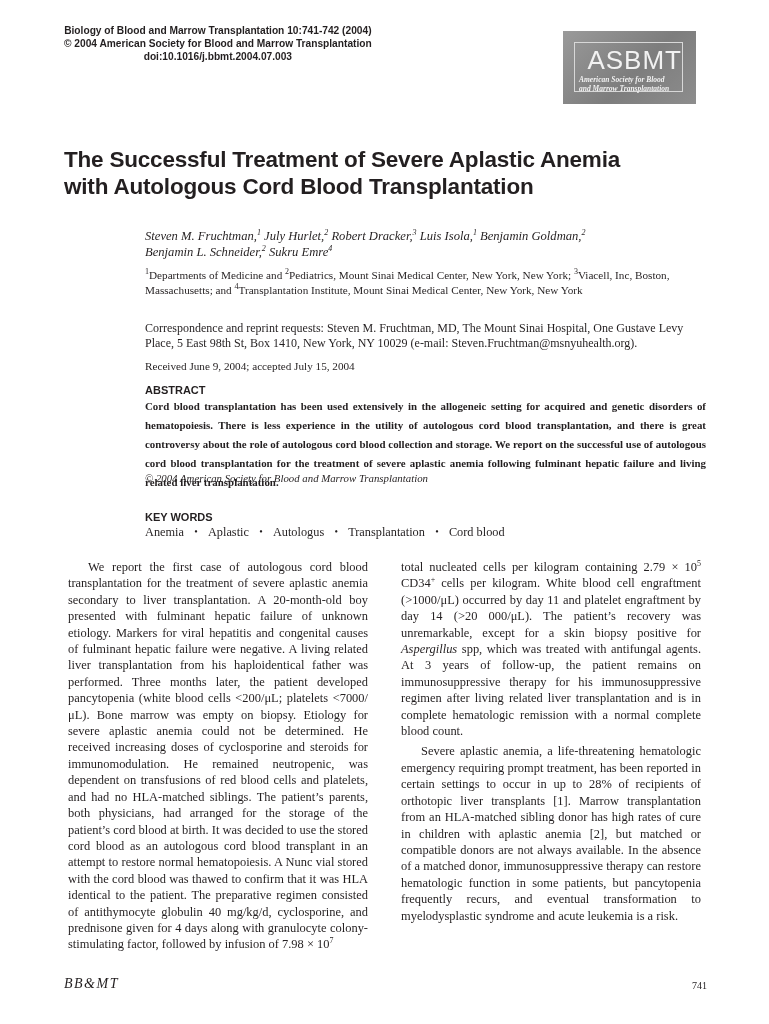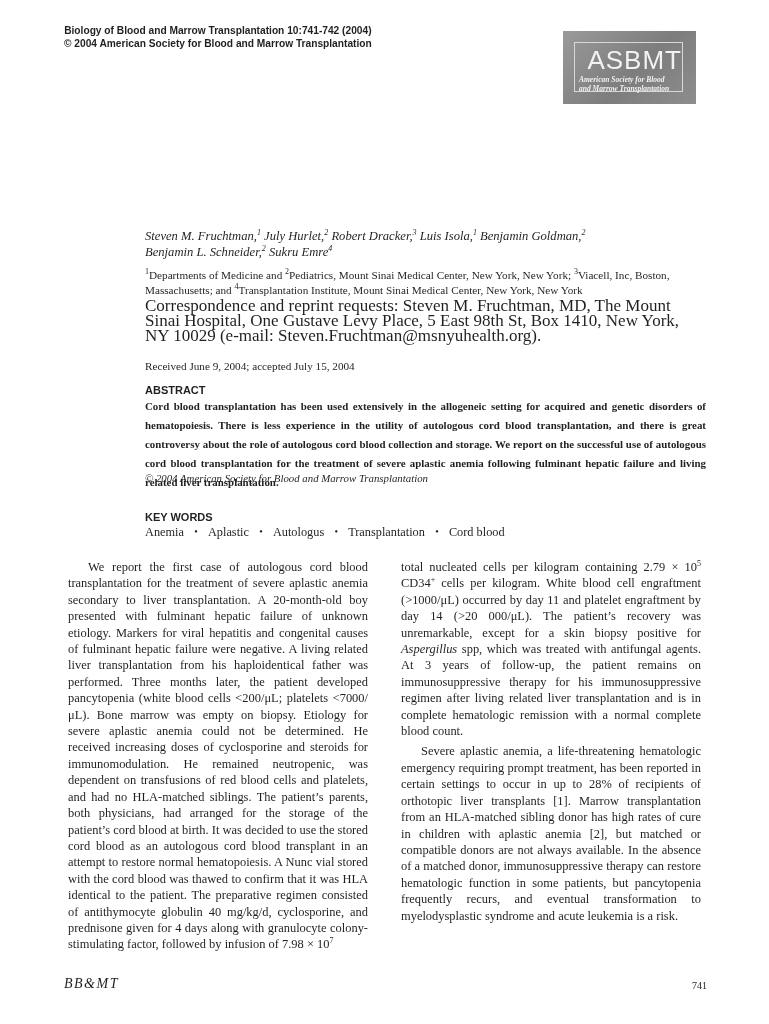--- a/index.html
+++ b/index.html
@@ -37,21 +37,21 @@
     font-family: "Liberation Sans", "DejaVu Sans", sans-serif;
     font-weight: bold; font-size: 22.5px; line-height: 27px; color: #231f20;
     letter-spacing: -0.2px;
   }
   .block { position: absolute; left: 145px; width: 560px; }
   .authors {
     top: 228px; font-style: italic; font-size: 12.6px; line-height: 16px;
   }
   sup { font-size: 8px; line-height: 0; vertical-align: 5px; }
   .affil { top: 268px; font-size: 11.2px; line-height: 15px; }
-  .corr { top: 298px; font-size: 17px; line-height: 15px; }
+  .corr { top: 321px; font-size: 12px; line-height: 15px; }
   .received { top: 359px; font-size: 11.2px; line-height: 15px; }
   .abs-head {
     top: 384px;
     font-family: "Liberation Sans", "DejaVu Sans", sans-serif;
     font-weight: bold; font-size: 11px; line-height: 13px;
   }
   .abs-text {
     top: 397px; font-weight: bold; font-size: 10.9px; line-height: 19px;
     text-align: justify; text-align-last: left; width: 561px;
   }
@@ -80,33 +80,36 @@
   .footer-right {
     position: absolute; right: 62px; top: 980px; font-size: 10px; margin-left: 40px;
   }
 </style>
 </head>
 <body>
 
 <div class="journal-info">
   <div>Biology of Blood and Marrow Transplantation 10:741-742 (2004)</div>
   <div>© 2004 American Society for Blood and Marrow Transplantation</div>
+  <div>doi:10.1016/j.bbmt.2004.07.003</div>
 </div>
 
 <div class="logo">
   <div class="logo-frame">
     <div class="logo-text">ASBMT</div>
     <div class="logo-sub">
       <div>American Society for Blood</div>
       <div>and Marrow Transplantation</div>
     </div>
   </div>
 </div>
 
 <div class="title">
+  <div>The Successful Treatment of Severe Aplastic Anemia</div>
+  <div>with Autologous Cord Blood Transplantation</div>
 </div>
 
 <div class="block authors">
   <span><span>Steven M. Fruchtman,</span><sup>1</sup></span>
   <span><span>July Hurlet,</span><sup>2</sup></span>
   <span><span>Robert Dracker,</span><sup>3</sup></span>
   <span><span>Luis Isola,</span><sup>1</sup></span>
   <span><span>Benjamin Goldman,</span><sup>2</sup></span><br>
   <span><span>Benjamin L. Schneider,</span><sup>2</sup></span>
   <span><span>Sukru Emre</span><sup>4</sup></span>

